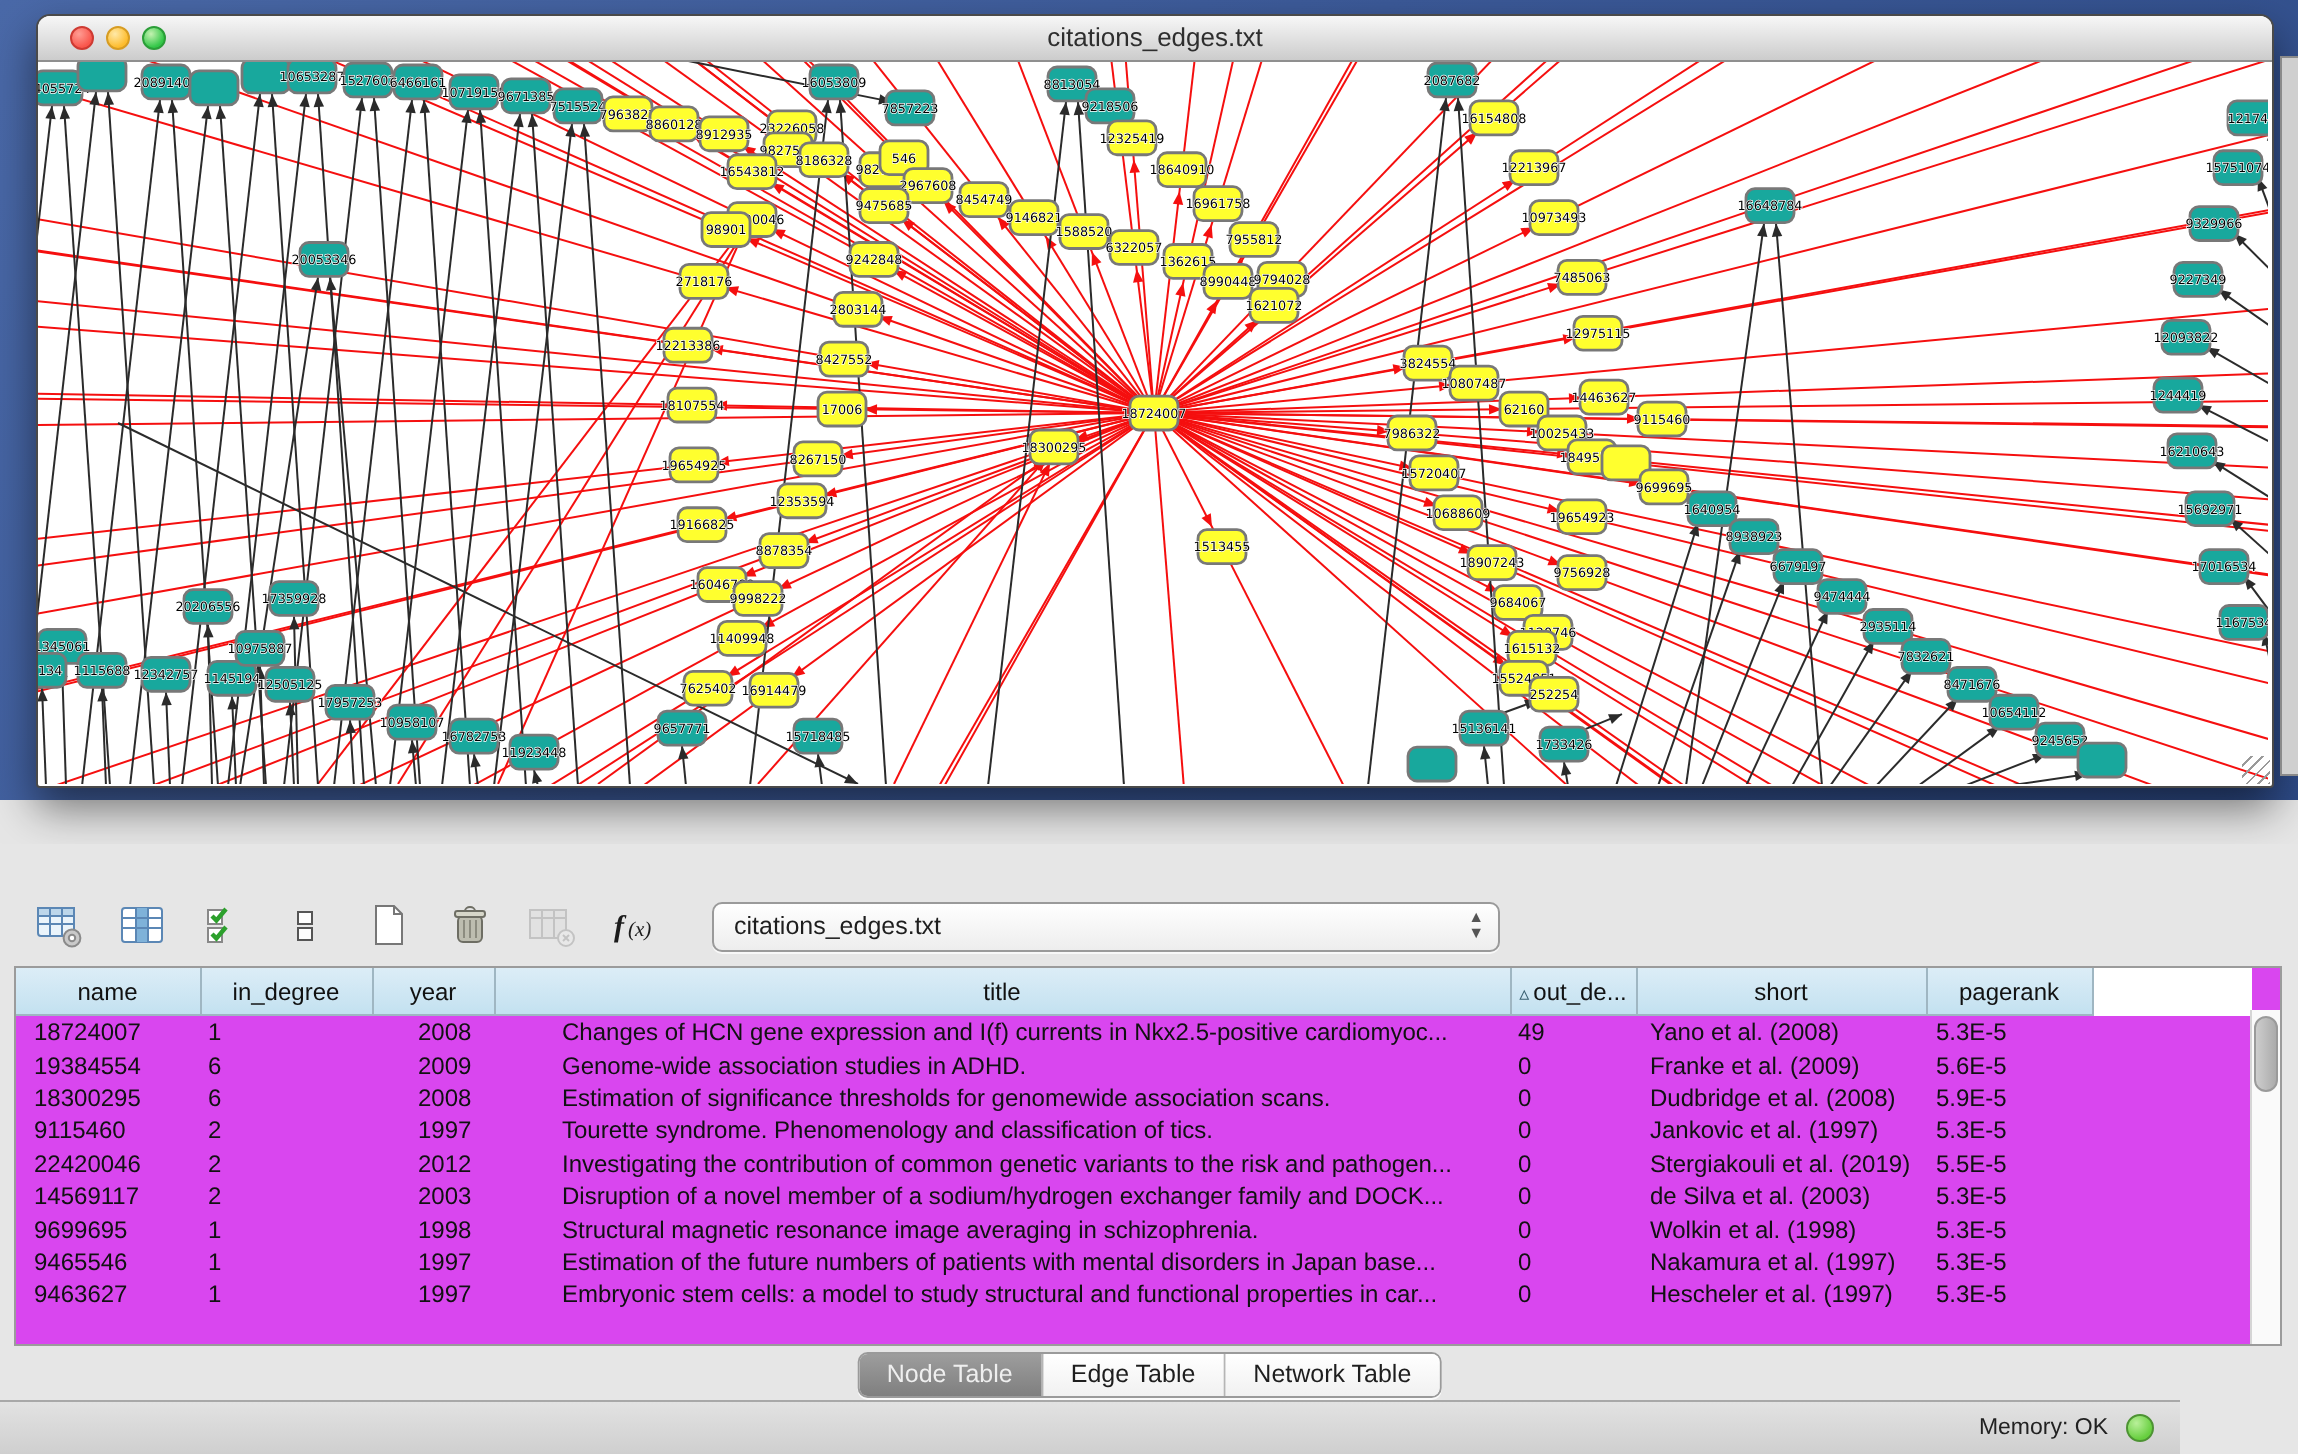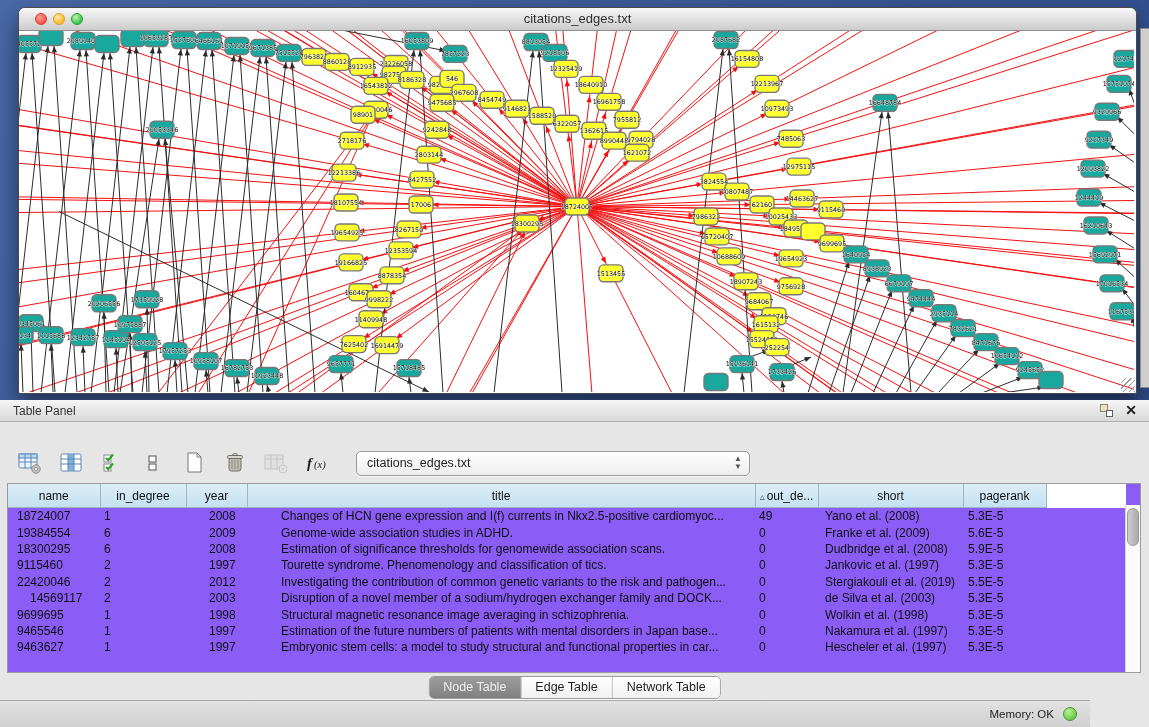--- a/index.html
+++ b/index.html
@@ -35,21 +35,21 @@
   .close-ic{position:absolute;right:12px;top:2px;font-size:14px;font-weight:bold;color:#1c1c1c;cursor:pointer;}
   .panel-body{position:absolute;left:0;top:422px;width:1149px;height:278px;background:#e6e6e6;}
   
   .tp-toolbar{position:absolute;left:14px;top:24px;height:34px;display:flex;align-items:center;gap:9px;}
   .tbtn{width:32px;height:30px;display:flex;align-items:center;justify-content:center;cursor:pointer;border-radius:4px;}
   .table-select{position:relative;margin-left:14px;width:392px;height:23px;border:1px solid #9a9a9a;border-radius:5px;
      background:linear-gradient(#ffffff,#ededed);box-shadow:0 1px 0 rgba(255,255,255,.7);cursor:pointer;}
   .table-select .val{position:absolute;left:10px;top:4px;font-size:12.5px;color:#1e1e1e;}
   .table-select .steppers{position:absolute;right:7px;top:3px;font-size:8px;line-height:8px;color:#555;text-align:center;}
   
-  .table-wrap{position:absolute;left:7px;top:61px;width:1134px;height:190px;background:#8b5cf6;
+  .table-wrap{position:absolute;left:7px;top:61px;width:1134px;height:190px;background:#d946ef;
       border:1px solid #9b9b9b;box-sizing:border-box;overflow:hidden;}
   table.data{border-collapse:collapse;table-layout:fixed;width:1118px;font-size:12px;color:#111;}
   table.data th{height:21px;font-weight:normal;text-align:center;
       background:linear-gradient(#dcedf7,#c3e1f0);border-right:1px solid #9fb6c2;border-bottom:1px solid #9fb6c2;
       overflow:hidden;white-space:nowrap;cursor:pointer;}
   table.data th .sort{color:#3a6172;font-size:10px;margin-right:2px;}
   table.data td{height:16.4px;padding:0 2px 0 6px;white-space:nowrap;overflow:hidden;border:none;}
   .vscroll{position:absolute;right:0;top:21px;bottom:0;width:14px;background:#fafafa;border-left:1px solid #d5d5d5;}
   .vthumb{position:absolute;left:1px;top:3px;width:10px;height:36px;border-radius:6px;
       background:linear-gradient(90deg,#cdcdcd,#ababab);border:1px solid #9a9a9a;cursor:grab;}
@@ -876,28 +876,20 @@
               <rect x="766" y="337.5" width="24" height="17" rx="4.5" fill="#ffff2e" stroke="#787878" stroke-width="1.4"></rect>
               <text x="778" y="348.4" text-anchor="middle" font-size="6.4" font-family="&quot;DejaVu Sans&quot;,sans-serif" fill="#000" style="paint-order:stroke;stroke:#ffffff;stroke-width:.7">252254</text>
             </g>
           </svg>
       </div>
       <div class="resize-grip"></div>
     </div>
     <div class="side-peek"></div>
   </div>
 
-  <div class="panel-header">
-    <span class="ph-title">Table Panel</span>
-    <span class="float-ic">
-      <span class="sq1"></span>
-        <span class="sq2"></span>
-    </span>
-    <span class="close-ic">✕</span>
-  </div>
 
   <div class="panel-body">
     <div class="tp-toolbar">
       <span id="tb-icons" style="display:flex;align-items:center;gap:9px;">
           <span class="tbtn">
             <svg width="26" height="24" viewBox="0 0 26 24">
               <rect x="2" y="3" width="18" height="14" rx="1.5" fill="#eaf4fb" stroke="#5b87b5"></rect>
               <rect x="2" y="3" width="18" height="4" fill="#bcd6ea" stroke="#5b87b5"></rect>
               <line x1="8" y1="3" x2="8" y2="17" stroke="#5b87b5"></line>
               <line x1="14" y1="3" x2="14" y2="17" stroke="#5b87b5"></line>
@@ -1038,21 +1030,21 @@
               <td style="padding-left: 9px;">22420046</td>
               <td style="padding-left: 4px;">2</td>
               <td style="padding-left: 23px;">2012</td>
               <td style="padding-left: 34px;">Investigating the contribution of common genetic variants to the risk and pathogen...</td>
               <td style="padding-left: 4px;">0</td>
               <td style="padding-left: 7px;">Stergiakouli et al. (2019)</td>
               <td style="padding-left: 5px;">5.5E-5</td>
               <td></td>
             </tr>
             <tr>
-              <td style="padding-left: 22px;">14569117</td>
+              <td style="padding-left: 9px;">14569117</td>
               <td style="padding-left: 4px;">2</td>
               <td style="padding-left: 23px;">2003</td>
               <td style="padding-left: 34px;">Disruption of a novel member of a sodium/hydrogen exchanger family and DOCK...</td>
               <td style="padding-left: 4px;">0</td>
               <td style="padding-left: 7px;">de Silva et al. (2003)</td>
               <td style="padding-left: 5px;">5.3E-5</td>
               <td></td>
             </tr>
             <tr>
               <td style="padding-left: 9px;">9699695</td>

